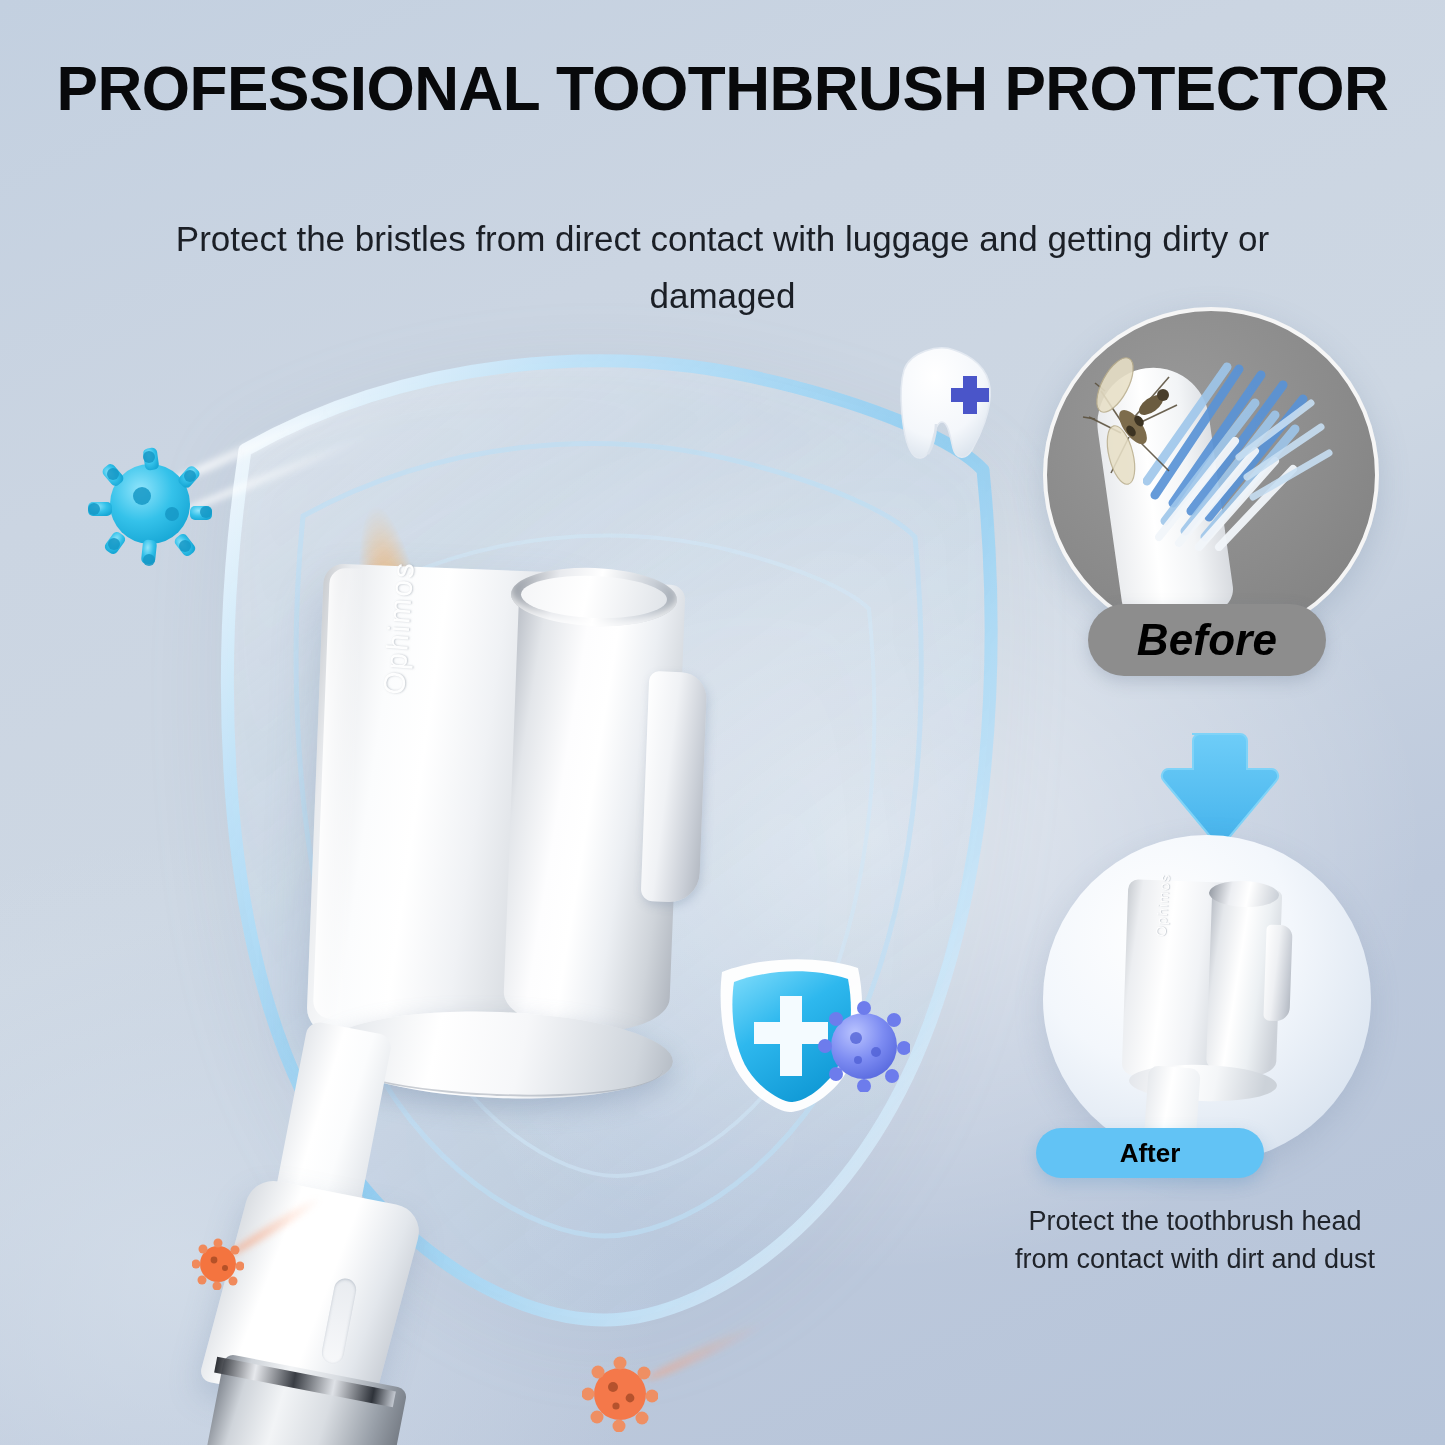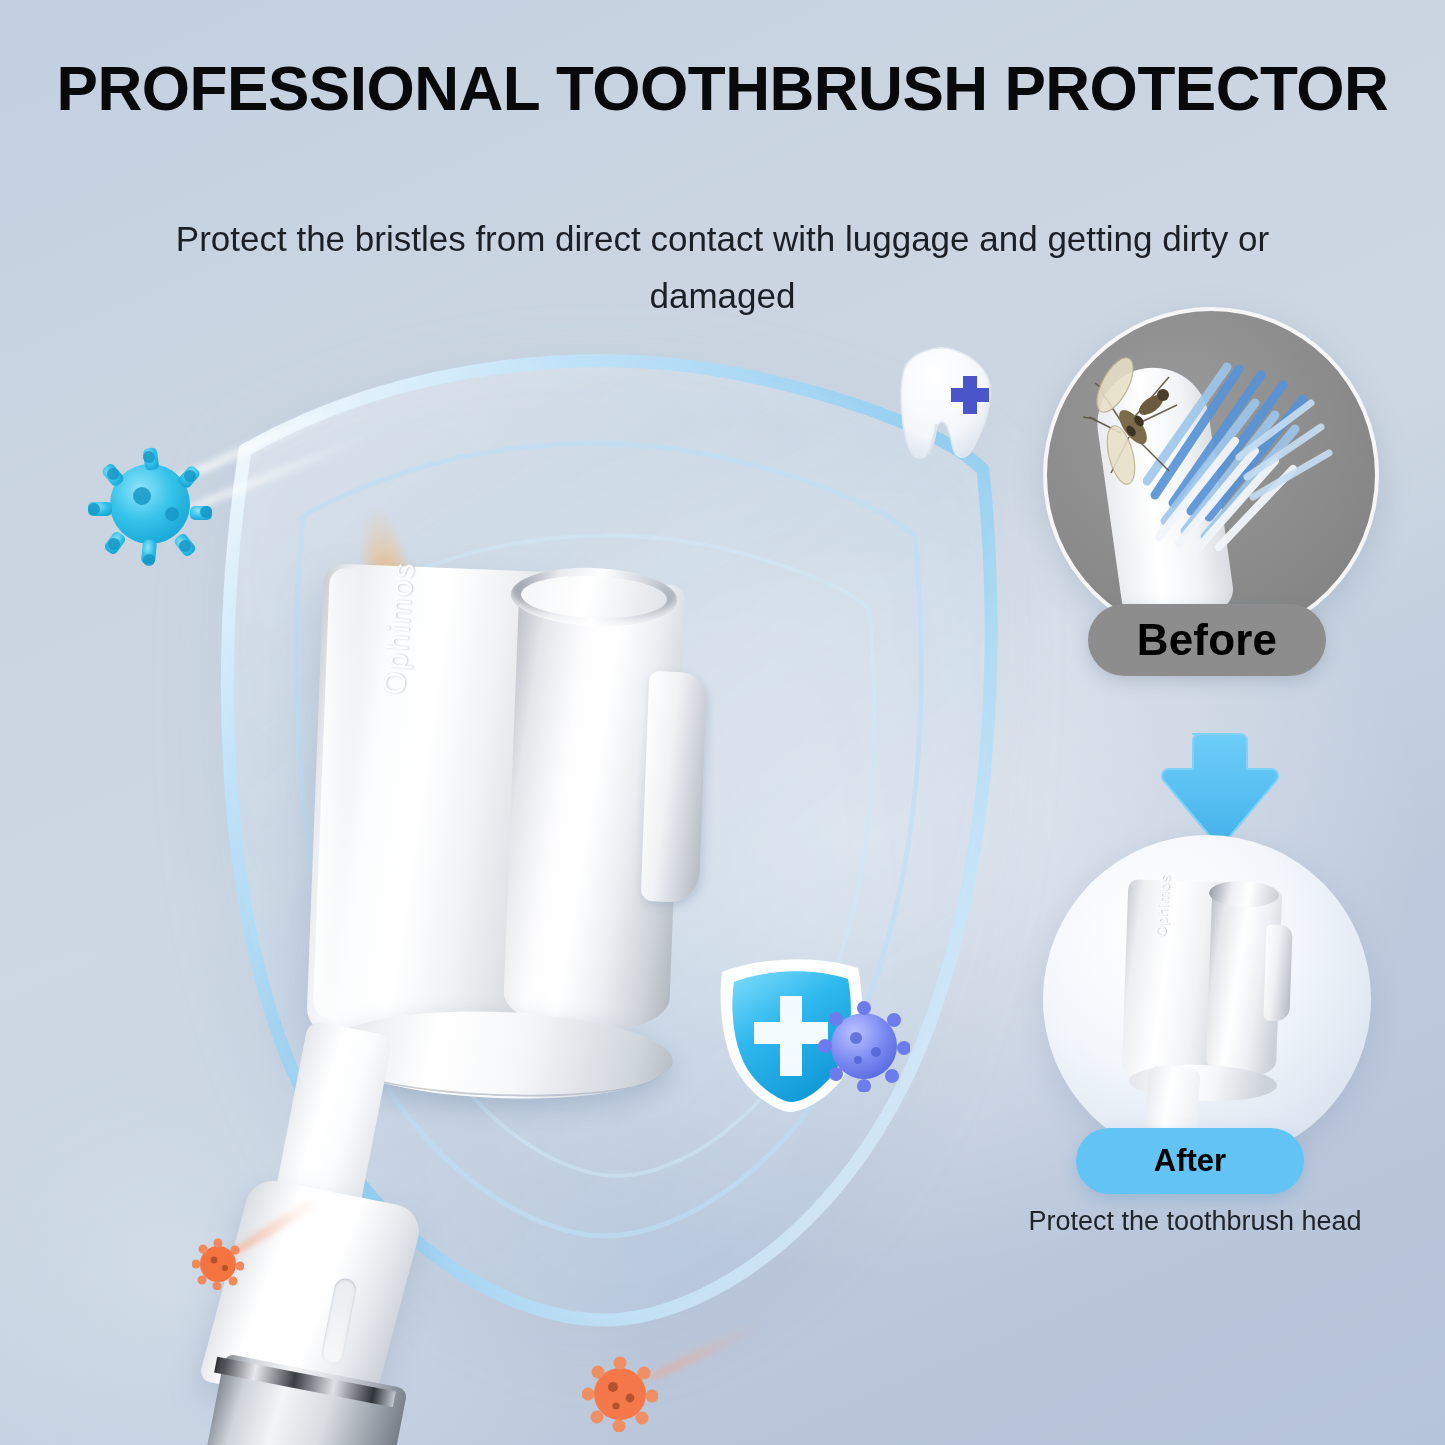--- a/index.html
+++ b/index.html
@@ -163,20 +163,21 @@
     background:linear-gradient(92deg,#e8eaed,#ffffff 40%,#f2f4f6 72%,#d7dadf);
     border-radius:56px 56px 22px 22px;transform:rotate(-8deg);
   }
   .bristles{position:absolute;left:96px;top:34px;width:220px;height:210px;}
   .mosquito{position:absolute;left:18px;top:36px;width:150px;height:150px;}
   .before-badge{
     position:absolute;left:1088px;top:604px;width:238px;height:72px;border-radius:36px;
     background:#8d8d8d;display:flex;align-items:center;justify-content:center;
     color:#000;font-size:44px;font-weight:700;letter-spacing:.2px;
     box-shadow:0 6px 16px rgba(100,115,140,.26);
+    font-style:italic;
   }
   
   .arrow{position:absolute;left:1140px;top:726px;width:152px;height:122px;}
   
   .after-circle{
     position:absolute;left:1043px;top:835px;width:328px;height:328px;border-radius:50%;
     background:radial-gradient(circle at 36% 30%, #ffffff 0%, #f3f7fc 42%, #dde6f1 76%, #cbd7e6 100%);
     overflow:hidden;
     box-shadow:0 10px 30px rgba(110,130,160,.2);
   }
@@ -211,23 +212,23 @@
     position:absolute;left:26px;top:56px;font-size:14px;letter-spacing:1px;
     color:rgba(255,255,255,.95);text-shadow:0 1px 1px rgba(160,168,180,.6);
     transform:rotate(-88deg);transform-origin:left top;white-space:nowrap;
   }
   .ac-stick{
     position:absolute;left:102px;top:232px;width:52px;height:110px;
     background:linear-gradient(96deg,#e6e9ed,#ffffff 40%,#e9edf1);
     border-radius:10px 10px 4px 4px;transform:rotate(4deg);
   }
   .after-badge{
-    position:absolute;left:1076px;top:1128px;width:228px;height:66px;border-radius:33px;
+    position:absolute;left:1036px;top:1128px;width:228px;height:50px;border-radius:33px;
     background:#62c3f5;display:flex;align-items:center;justify-content:center;
-    color:#000;font-size:31px;font-weight:700;
+    color:#000;font-size:26px;font-weight:700;
     box-shadow:0 6px 16px rgba(90,150,200,.3);
   }
   .after-caption{
     position:absolute;left:970px;top:1202px;width:450px;text-align:center;
     font-size:27px;line-height:1.42;color:#20242b;
   }
 </style>
 </head>
 <body>
 
@@ -509,15 +510,16 @@
       <div class="ac-cyl"></div>
       <div class="ac-top"></div>
       <div class="ac-clip"></div>
       <div class="ac-base"></div>
     </div>
     <div class="ac-stick"></div>
   </div>
   <div class="after-badge">After</div>
   <div class="after-caption">
     <div>Protect the toothbrush head</div>
+    <div>from contact with dirt and dust</div>
   </div>
 
 </div>
 
 </body></html>

